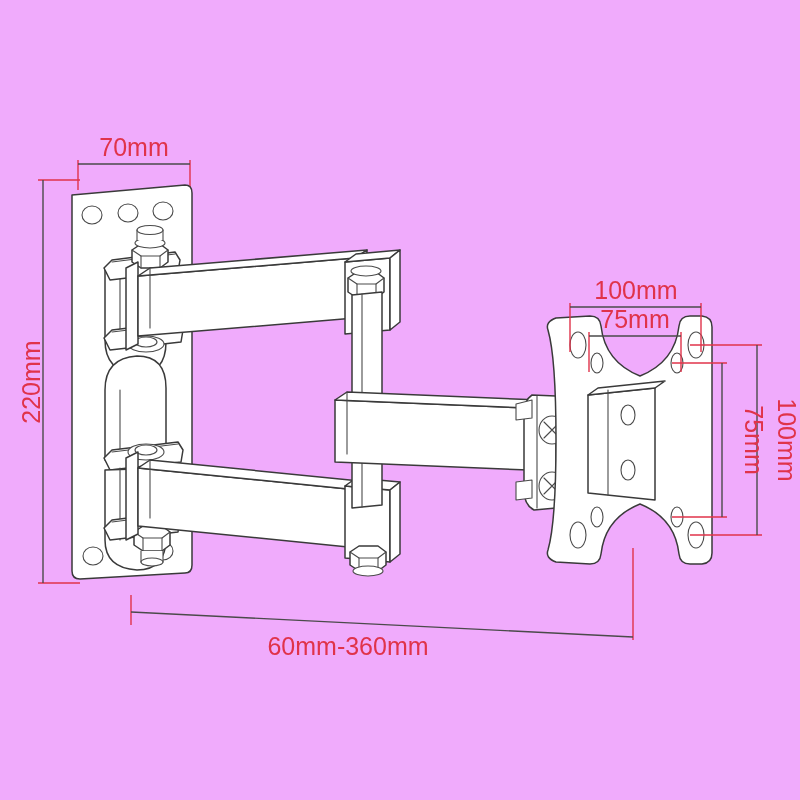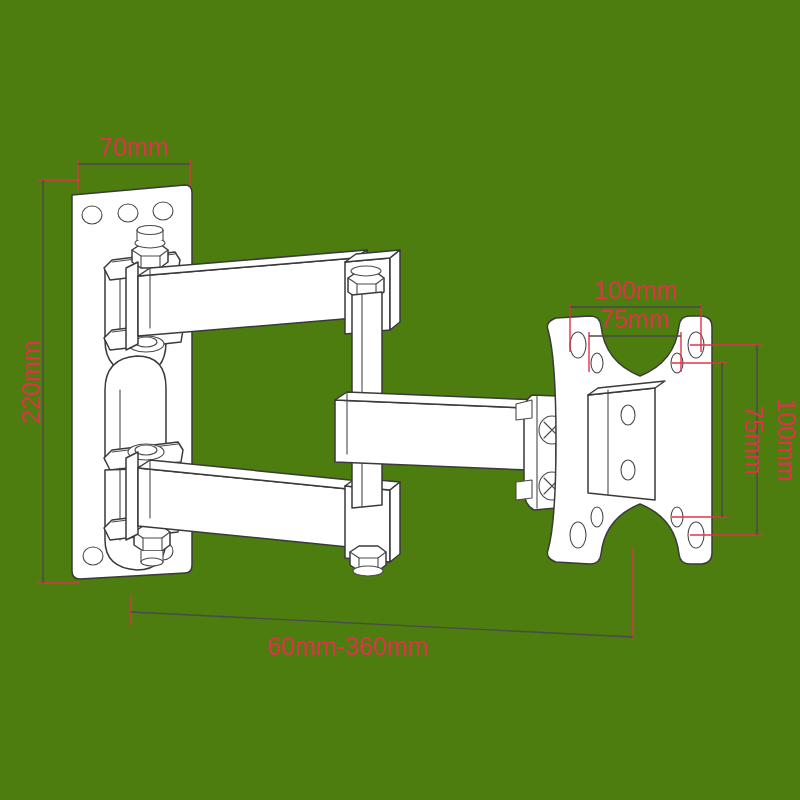--- a/index.html
+++ b/index.html
@@ -10,21 +10,21 @@
   body {
     width: 800px;
     height: 800px;
     font-family: "Liberation Sans", sans-serif;
     overflow: hidden;
   }
   #diagram-root {
     position: relative;
     width: 800px;
     height: 800px;
-    background: #4d7c0f;
+    background: #f0abfc;
   }
   svg.tech-drawing {
     display: block;
     width: 800px;
     height: 800px;
   }
   .ln-thin {
     fill: none;
     stroke: #4a4a4a;
     stroke-width: 1.1;

